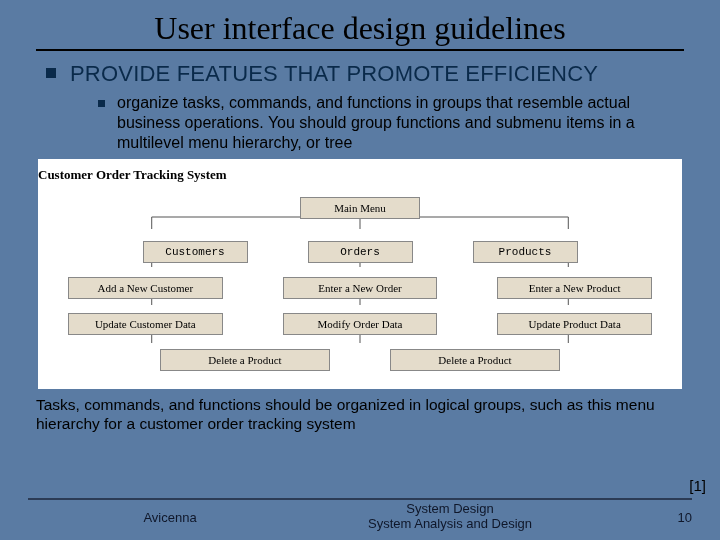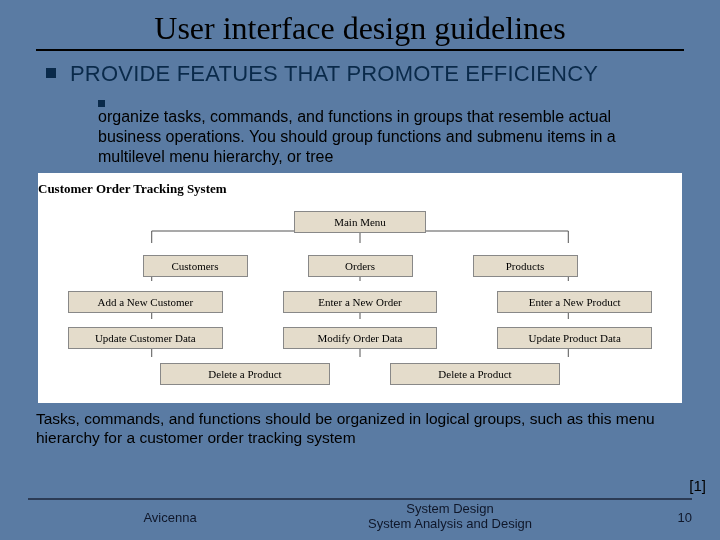--- a/index.html
+++ b/index.html
@@ -43,21 +43,20 @@
   .lvl1-text {
     color: #0a2a4a;
     font-size: 22px;
     font-weight: 400;
     letter-spacing: 0.2px;
   }
   .lvl2 {
     display: flex;
     align-items: flex-start;
     margin: 4px 40px 6px 70px;
-    flex-direction: column;
   }
   .bullet-sm {
     width: 7px; height: 7px;
     background: #0a2a4a;
     flex: 0 0 7px;
     margin-top: 7px;
     margin-right: 12px;
   }
   .lvl2-text {
     color: #000;
@@ -94,22 +93,22 @@
     background: #e4dccb;
     color: #000;
     font-size: 11px;
     font-family: "Times New Roman", serif;
     text-align: center;
     padding: 4px 6px;
     width: 150px;
     margin: 0 30px;
   }
   .d-wide { width: 170px; }
-  .d-narrow { width: 105px; }
-  .d-main { width: 132px; margin: 0 auto; }
+  .d-narrow { width: 105px; font-family: Liberation Mono, monospace; }
+  .d-main { width: 120px; margin: 0 auto; }
   .d-spacer-v { height: 14px; }
   .caption {
     color: #000;
     font-size: 15.5px;
     line-height: 1.25;
     margin: 2px 8px 0 8px;
   }
   .ref {
     position: absolute;
     right: 14px;

